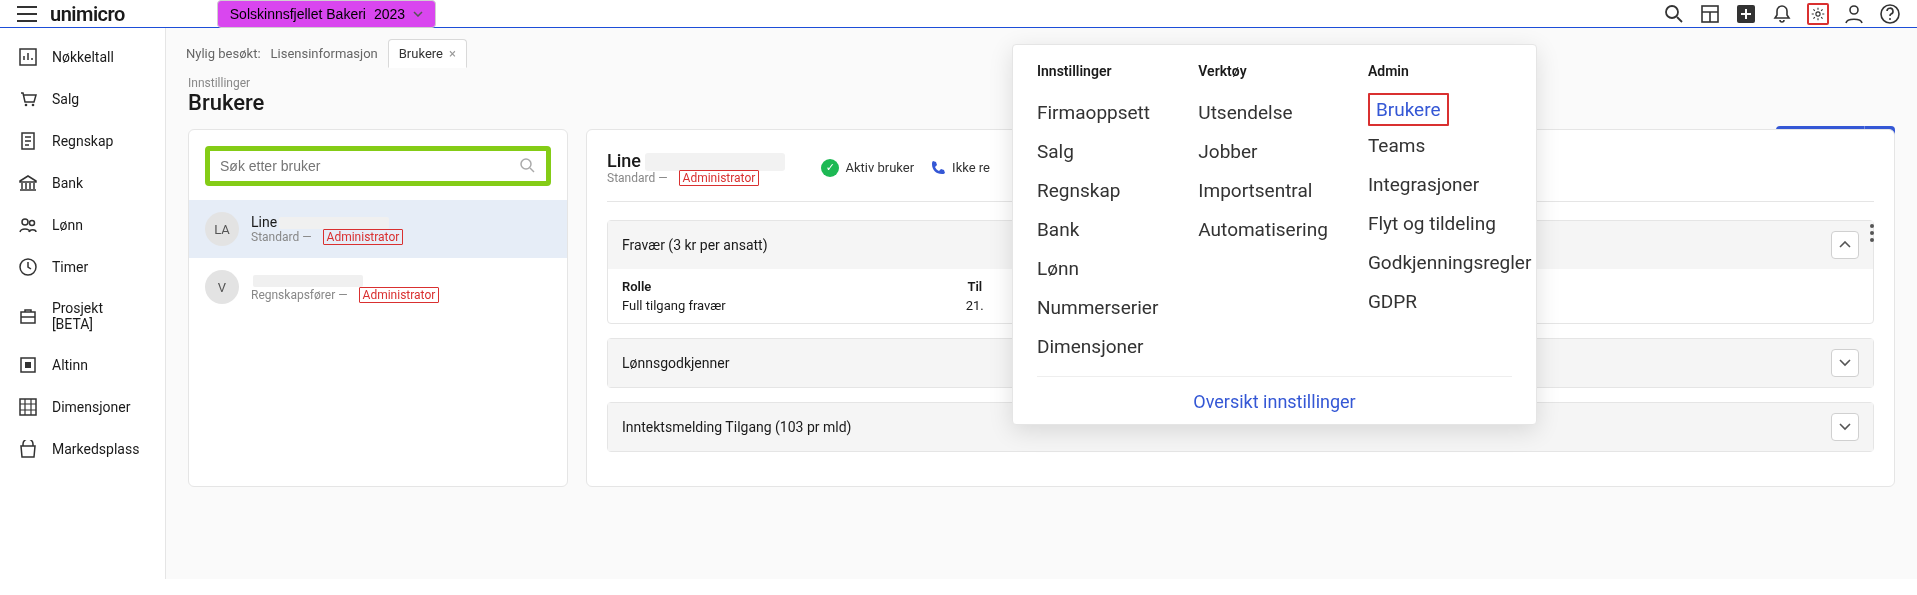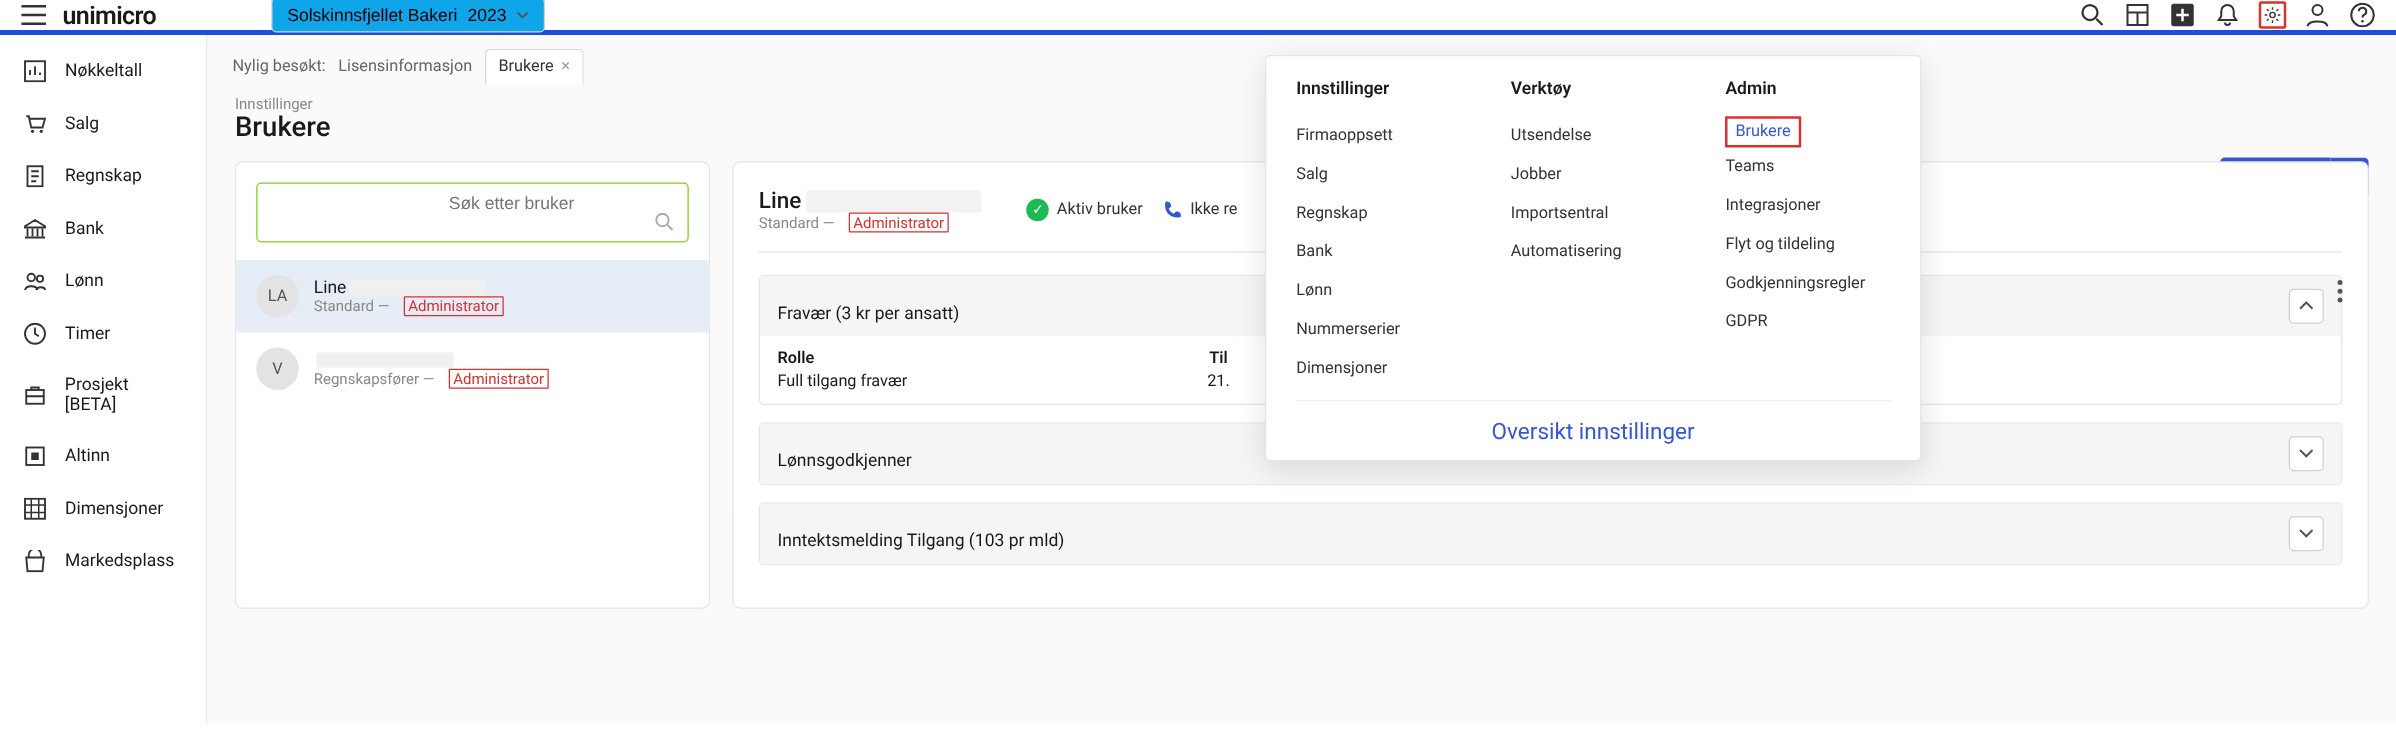--- a/index.html
+++ b/index.html
@@ -1,68 +1,68 @@
 <!DOCTYPE html>
 <html><head>
 <meta charset="utf-8">
 <style>
 * { box-sizing: border-box; margin: 0; padding: 0; }
 body { font-family: -apple-system, BlinkMacSystemFont, "Segoe UI", Roboto, sans-serif; font-size: 14px; color: #1a1a1a; background: #fff; width: 1917px; height: 595px; overflow: hidden; position: relative; }
-.topbar { height: 28px; border-bottom: 4px solid #1d4ed8; display: flex; align-items: center; padding: 0 16px; gap: 12px; }
+.topbar { height: 28px; border-bottom: 1px solid #1d4ed8; display: flex; align-items: center; padding: 0 16px; gap: 12px; }
 .hamburger { cursor: pointer; }
 .logo { font-weight: 600; font-size: 20px; letter-spacing: -0.5px; }
-.company-btn { display: flex; align-items: center; gap: 8px; border: 1px solid #d0d0d0; border-radius: 4px; padding: 5px 12px; font-size: 14px; background: #0ea5e9; cursor: pointer; margin-left: 80px;}
+.company-btn { display: flex; align-items: center; gap: 8px; border: 1px solid #d0d0d0; border-radius: 4px; padding: 5px 12px; font-size: 14px; background: #d946ef; cursor: pointer; margin-left: 80px;}
 .topbar-right { margin-left: auto; display: flex; gap: 14px; align-items: center; }
 .topbar-icon { width: 22px; height: 22px; display: flex; align-items: center; justify-content: center; cursor: pointer; }
 .gear-highlight { border: 2px solid #d93030; padding: 2px; border-radius: 2px; }
 .layout { display: flex; height: calc(100% - 44px); }
 .sidebar { width: 166px; border-right: 1px solid #e5e5e5; padding-top: 8px; display:flex; flex-direction:column; }
 .sidebar-item { display: flex; align-items: center; gap: 14px; padding: 12px 18px; cursor: pointer; font-size: 14px; }
 .sidebar-item .icon { width: 20px; display: flex; justify-content: center; color:#333;}
 .main { flex: 1; background: #fafafa; padding: 0; position: relative; }
 .tabs-row { display: flex; align-items: center; gap: 0; padding: 8px 20px 0 20px; font-size: 13px; color: #666; height:42px; }
 .tab { padding: 6px 10px; border-radius: 4px 4px 0 0; cursor: pointer; display:flex; align-items:center; gap:6px;text-align:center;}
 .tab.active { background: #fff; border: 1px solid #d9d9d9; border-bottom:1px solid #fff; color: #333; }
 .breadcrumb-area { padding: 6px 22px 14px 22px; }
 .breadcrumb-label { font-size: 12px; color: #888; }
 .page-title { font-size: 22px; font-weight: 500; }
 .content-row { display: flex; gap: 18px; padding: 0 22px; }
 .panel { background: #fff; border: 1px solid #e5e5e5; border-radius: 6px; }
 .user-list-panel { width: 380px; padding: 16px 0; }
-.search-wrap { margin: 0 16px 14px 16px; border: 1px solid #84cc16; border-radius: 4px; display: flex; align-items: flex-end; padding: 7px 10px; flex-direction: column; }
+.search-wrap { margin: 0 16px 14px 16px; border: 5px solid #84cc16; border-radius: 4px; display: flex; align-items: flex-start; padding: 7px 10px; }
 .search-wrap input { border: none; outline: none; flex: 1; font-size: 14px; }
 .user-row { display: flex; align-items: center; gap: 12px; padding: 12px 16px; cursor: pointer; }
 .user-row.active { background: #e6edf7; }
 .avatar { width: 34px; height: 34px; border-radius: 50%; background: #e3e3e3; display: flex; align-items: center; justify-content: center; font-size: 13px; color: #555; }
 .user-name { font-size: 14px; }
 .user-sub { font-size: 12px; color: #888; }
 .admin-badge { color: #d93030; border: 1px solid #d93030; padding: 0 3px; border-radius: 1px; margin-left: 8px; }
 .detail-panel { flex: 1; padding: 20px 20px; position:relative;}
 .detail-header { display: flex; align-items: center; gap: 16px; margin-bottom: 16px; }
 .detail-name { font-size: 18px; font-weight: 500; }
 .detail-name-blur { display:inline-block; width:140px; height:18px; background:#f2f2f2; vertical-align:middle; border-radius:3px;}
 .detail-sub { font-size: 12px; color: #888; }
 .status-pill { display: flex; align-items: center; gap: 6px; font-size: 13px; color: #333; }
 .checkmark-circle { width: 18px; height: 18px; border-radius: 50%; background: #1db954; display: flex; align-items: center; justify-content: center; color: #fff; font-size: 11px; }
 .phone-icon { color:#3457d5; }
 .section { border: 1px solid #e5e5e5; border-radius: 4px; margin-bottom: 14px; }
-.section-header { background: #f5f5f5; padding: 10px 14px; font-size: 14px; display: flex; align-items: flex-end; }
+.section-header { background: #f5f5f5; padding: 10px 14px; font-size: 14px; display: flex; align-items: center; }
 .section-body { padding: 10px 14px; display: flex; gap: 80px; font-size: 13px; }
 .section-body .col-label { font-weight: 600; margin-bottom: 4px; }
 .chevron-btn { margin-left: auto; width: 28px; height: 28px; border: 1px solid #d0d0d0; border-radius: 4px; display: flex; align-items: center; justify-content: center; background:#fff; cursor: pointer; }
 .divider-line { border-top:1px solid #e5e5e5; margin: 4px 0 18px 0;}
 .new-user-btn { position:absolute; right:22px; top:98px; display:flex; }
 .new-user-btn .main-btn { background:#3457d5; color:#fff; padding:8px 14px; border-radius:4px 0 0 4px; font-size:14px; cursor:pointer;}
 .new-user-btn .drop-btn { background:#3457d5; color:#fff; padding:8px 10px; border-radius:0 4px 4px 0; border-left:1px solid rgba(255,255,255,0.3); cursor:pointer;}
 .more-icon-abs { position:absolute; right:42px; top:195px; cursor:pointer; color:#555;}
 .dropdown-menu { position: absolute; top: 44px; right: 380px; width: 525px; background: #fff; border: 1px solid #e5e5e5; border-radius: 4px; box-shadow: 0 6px 24px rgba(0,0,0,0.12); padding: 18px 24px 12px 24px; z-index: 100; }
 .dropdown-cols { display: flex; gap: 40px; }
 .dropdown-col { flex: 1; }
 .dropdown-col-title { font-weight: 600; font-size: 14px; margin-bottom: 14px; }
-.dropdown-link { font-size: 13px; color: #333; padding: 8px 0; cursor: pointer; display:block;}
+.dropdown-link { font-size: 19px; color: #333; padding: 8px 0; cursor: pointer; display:block;}
 .dropdown-link.highlight { color: #3457d5; border: 2px solid #d93030; padding: 3px 6px; display: inline-block; border-radius: 1px; }
 .dropdown-footer { text-align: center; padding-top: 14px; margin-top:10px; border-top: 1px solid #eee; }
 .dropdown-footer a { color: #3457d5; font-size: 18px; cursor: pointer; }
 .name-blur { display:inline-block; width:110px; height:12px; background:#f0f0f0; vertical-align:middle; border-radius:2px; margin-left:2px;}
 svg { display:block; }
 </style>
 </head>
 <body>
 
 <div class="topbar">

